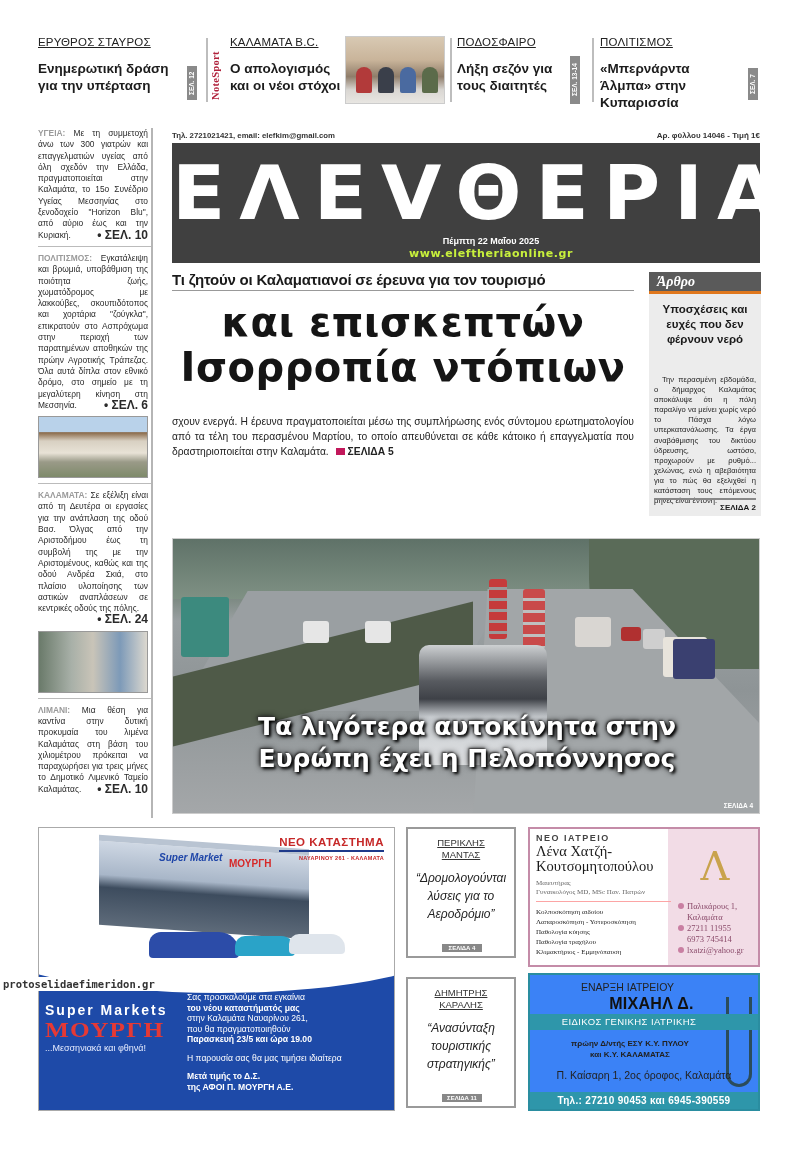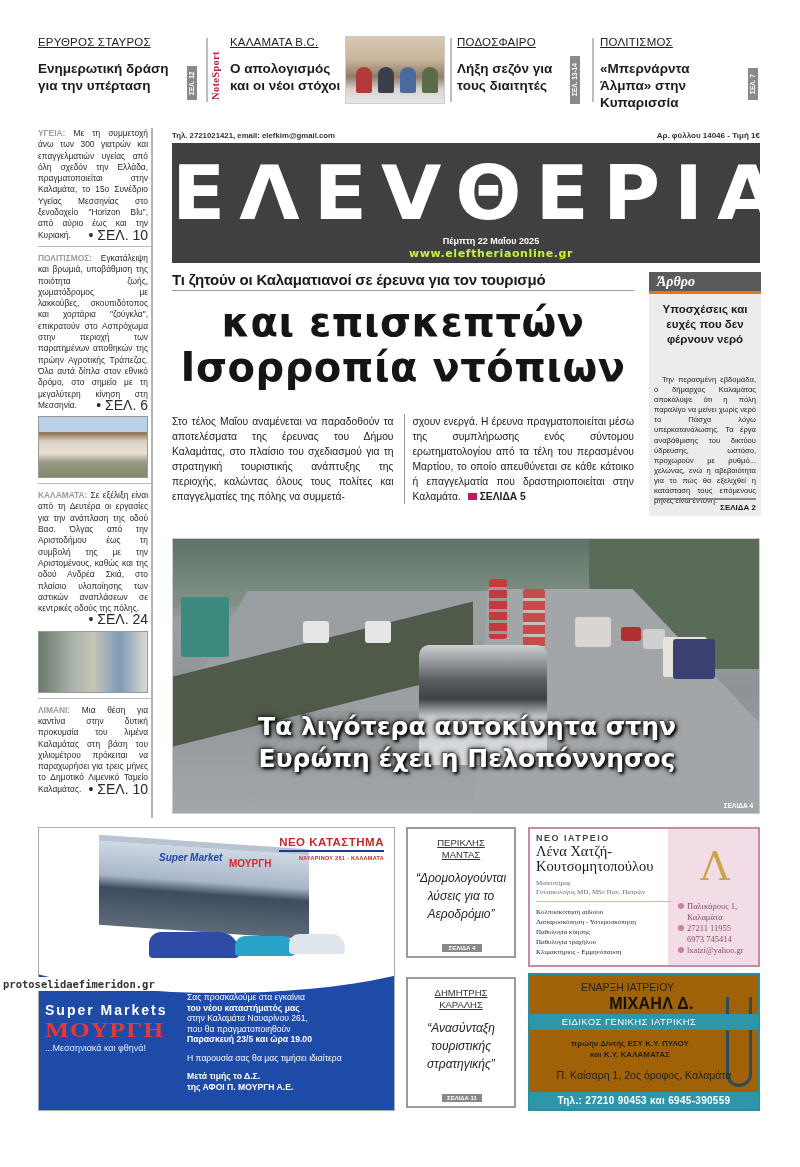--- a/index.html
+++ b/index.html
@@ -17,21 +17,21 @@
   .notesport { position: absolute; writing-mode: vertical-rl; transform: rotate(180deg); font-family: "Liberation Serif", serif;
                font-size: 10.5px; font-weight: bold; color: #b0213b; letter-spacing: 0.3px; }
   .teaser-photo { position: absolute; left: 315px; top: 0px; width: 100px; height: 68px;
                   background: linear-gradient(180deg, #d8c9b3 0%, #c9b49a 35%, #8f7d6a 60%, #d9d6d2 80%, #e8e6e2 100%); border: 1px solid #ccc; overflow: hidden; }
   .teaser-photo .p { position: absolute; bottom: 10px; width: 16px; height: 26px; border-radius: 8px 8px 2px 2px; }
 
   
   .left-col { position: absolute; left: 38px; top: 128px; width: 115px; border-right: 2px solid #b5b5b5; height: 690px; }
   .brief { font-size: 8.4px; line-height: 11.3px; text-align: justify; color: #2a2a2a; padding-right: 3px; }
   .brief .tag { color: #9a9a9a; font-weight: bold; }
-  .brief .ref { font-weight: normal; float: right; font-size: 14px; }
+  .brief .ref { font-weight: bold; float: right; font-size: 12px; }
   .brief-sep { border-top: 1px solid #bbb; margin: 5px 0 6px 0; }
   .brief-photo { width: 110px; height: 62px; margin: 5px 0; border: 1px solid #999; }
 
   
   .mast-contact { position: absolute; left: 172px; top: 131px; font-size: 7.8px; font-weight: bold; color: #333; }
   .mast-issue { position: absolute; right: 40px; top: 131px; font-size: 8px; font-weight: bold; color: #333; }
   .masthead { position: absolute; left: 172px; top: 143px; width: 588px; height: 120px; background: #404040; overflow: hidden; }
   .logo { position: absolute; left: 0; top: 6px; width: 588px; text-align: center; font-family: "DejaVu Sans", sans-serif;
           font-size: 78px; font-weight: bold; color: #ffffff; letter-spacing: 14px; line-height: 88px; transform: scaleY(0.95); }
   .mast-date { position: absolute; left: 0; width: 588px; top: 93px; text-align: center; font-size: 9px; font-weight: bold; color: #fff; padding-left: 50px; }
@@ -89,21 +89,21 @@
   .ad-midwife { position: absolute; left: 528px; top: 827px; width: 232px; height: 140px; border: 2px solid #c48ca8; background: #ffffff; overflow: hidden; }
   .ad-midwife .pink { position: absolute; right: 0; top: 0; width: 90px; height: 100%; background: #f2dce6; }
   .mw-new { position: absolute; left: 6px; top: 4px; font-size: 9px; font-weight: bold; color: #444; letter-spacing: 1.5px; }
   .mw-name { position: absolute; left: 6px; top: 15px; font-family: "Liberation Serif", serif; font-size: 14.5px; line-height: 15px; color: #1a1a1a; }
   .mw-role { position: absolute; left: 6px; top: 50px; font-family: "Liberation Serif", serif; font-size: 7px; line-height: 9px; color: #666; border-bottom: 1px solid #fca5a5; padding-bottom: 4px; width: 135px; }
   .mw-services { position: absolute; left: 6px; top: 78px; font-family: "Liberation Serif", serif; font-size: 7px; line-height: 10px; color: #222; }
   .mw-contact { position: absolute; left: 148px; top: 72px; font-family: "Liberation Serif", serif; font-size: 8.5px; line-height: 11px; color: #8a4a6a; }
   .mw-contact .dot { display: inline-block; width: 6px; height: 6px; border-radius: 50%; background: #c97fa2; margin-right: 3px; }
   .mw-logo { position: absolute; left: 150px; top: 8px; width: 70px; height: 58px; font-family: "DejaVu Serif", serif; font-size: 40px; color: #c9a34d; text-align: center; line-height: 58px; }
 
-  .ad-doctor { position: absolute; left: 528px; top: 973px; width: 232px; height: 138px; border: 2px solid #2a8da0; background: #a16207; overflow: hidden; }
+  .ad-doctor { position: absolute; left: 528px; top: 973px; width: 232px; height: 138px; border: 2px solid #2a8da0; background: #3b82f6; overflow: hidden; }
   .dr-open { position: absolute; left: 0; width: 195px; top: 6px; text-align: center; font-size: 10.5px; color: #222; }
   .dr-name { position: absolute; left: 0; width: 195px; top: 20px; text-align: center; font-size: 16px; font-weight: bold; color: #111; letter-spacing: 0.3px; padding-left: 48px; }
   .dr-spec { position: absolute; left: 0; top: 39px; width: 228px; height: 16px; background: #2e96aa; color: #fff; font-size: 9.5px; text-align: center; line-height: 16px; padding-right: 30px; letter-spacing: 0.4px; }
   .dr-prev { position: absolute; left: 0; width: 200px; top: 63px; text-align: center; font-size: 8px; font-weight: bold; line-height: 11px; color: #222; }
   .dr-addr { position: absolute; left: 0; width: 228px; top: 94px; text-align: center; font-size: 10.5px; color: #222; }
   .dr-phone { position: absolute; left: 0; bottom: 0; width: 100%; height: 17px; background: #2e96aa; color: #fff; font-size: 10px; font-weight: bold; text-align: center; line-height: 17px; letter-spacing: 0.3px; }
   .steth { position: absolute; right: 6px; top: 22px; width: 26px; height: 90px; border: 3px solid #2b4c5a; border-top: none; border-radius: 0 0 14px 14px; }
 </style>
 </head>
 <body>
@@ -179,21 +179,20 @@
   <div class="mast-date">Πέμπτη 22 Μαΐου 2025</div>
   <div class="mast-url">www.eleftheriaonline.gr</div>
 </div>
 
 <div class="kicker-main">Τι ζητούν οι Καλαματιανοί σε έρευνα για τον τουρισμό</div>
 <div class="headline">
   <div>και επισκεπτών</div>
   <div>Ισορροπία ντόπιων</div>
 </div>
 <div class="lead">
-  <div class="c">Στο τέλος Μαΐου αναμένεται να παραδοθούν τα αποτελέσματα της έρευνας του Δήμου Καλαμάτας, στο πλαίσιο του σχεδιασμού για τη στρατηγική τουριστικής ανάπτυξης της περιοχής, καλώντας όλους τους πολίτες και επαγγελματίες της πόλης να συμμετά-</div>
   <div class="c">
     <span>σχουν ενεργά. Η έρευνα πραγματοποιείται μέσω της συμπλήρωσης ενός σύντομου ερωτηματολογίου από τα τέλη του περασμένου Μαρτίου, το οποίο απευθύνεται σε κάθε κάτοικο ή επαγγελματία που δραστηριοποιείται στην Καλαμάτα.</span>
     <span class="redsq"></span><span class="ref">ΣΕΛΙΔΑ 5</span>
   </div>
 </div>
 
 <div class="op-box">
   <div class="op-head">Άρθρο</div>
   <div class="op-title">Υποσχέσεις και ευχές που δεν φέρνουν νερό</div>
   <div class="op-body">Την περασμένη εβδομάδα, ο δήμαρχος Καλαμάτας αποκάλυψε ότι η πόλη παραλίγο να μείνει χωρίς νερό το Πάσχα λόγω υπερκατανάλωσης. Τα έργα αναβάθμισης του δικτύου ύδρευσης, ωστόσο, προχωρούν με ρυθμό... χελώνας, ενώ η αβεβαιότητα για το πώς θα εξελιχθεί η κατάσταση τους επόμενους μήνες είναι έντονη.</div>

